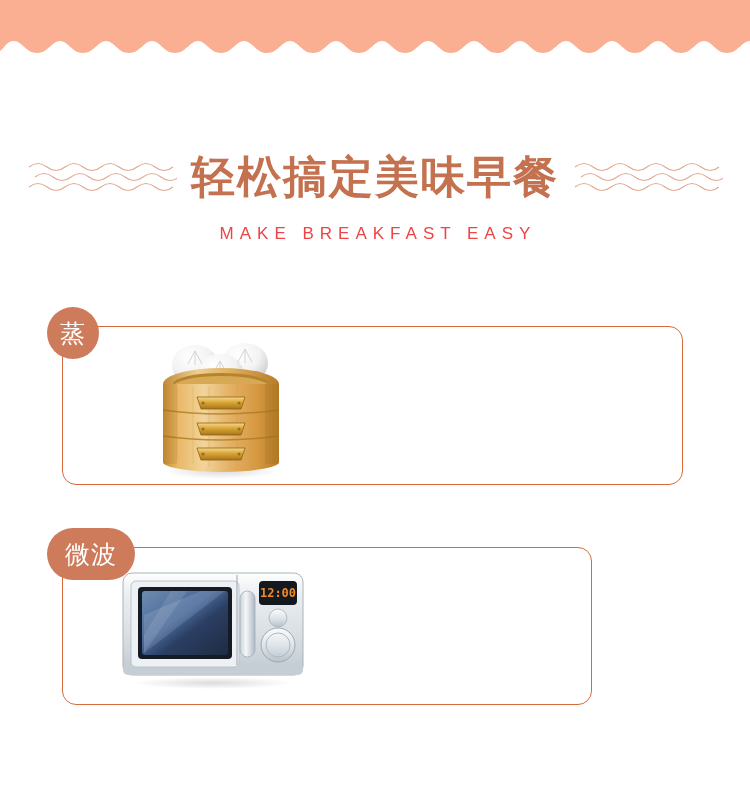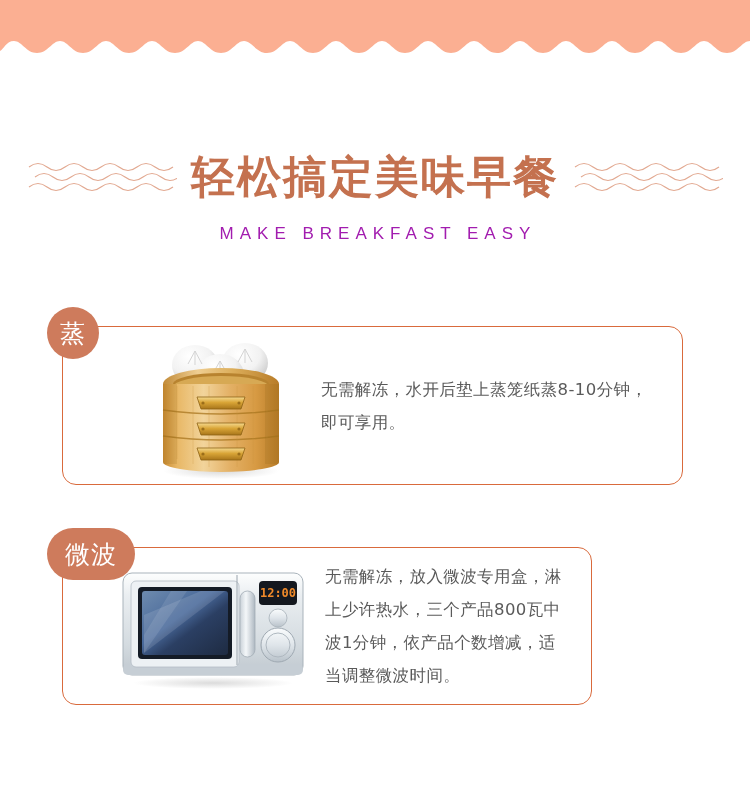--- a/index.html
+++ b/index.html
@@ -78,21 +78,21 @@
     color: var(--terracotta);
     letter-spacing: 2px;
     line-height: 1;
     white-space: nowrap;
   }
   .sub-title {
     margin-top: 16px;
     font-family: "Liberation Sans", sans-serif;
     font-size: 17px;
     font-weight: 400;
-    color: #a21caf;
+    color: #ef4444;
     letter-spacing: 6px;
     text-indent: 6px;
   }
 
   
   .card {
     position: absolute;
     box-sizing: border-box;
     border: 1px solid var(--cardline);
     border-radius: 14px;
@@ -319,21 +319,20 @@
             <circle cx="62" cy="123" r="1.6"></circle>
               <circle cx="98" cy="123" r="1.6"></circle>
           </g>
         </g>
 
         <rect x="22" y="53" width="14" height="80" fill="#8E6214" opacity=".16"></rect>
         <rect x="124" y="53" width="14" height="80" fill="#8E6214" opacity=".18"></rect>
       </svg>
     </div>
 
-    <div class="card-text">无需解冻，水开后垫上蒸笼纸蒸8-10分钟，即可享用。</div>
   </div>
 </div>
 
 <div class="card" id="card-micro">
   <div class="card-inner">
 
     <div class="badge" id="badge-micro">
       <span>微波</span>
     </div>
 
@@ -388,15 +387,14 @@
         <rect x="146" y="20" width="38" height="24" rx="4" fill="#14181F"></rect>
         <text x="165" y="36" text-anchor="middle" font-family="'DejaVu Sans Mono','Liberation Mono',monospace" font-size="12" font-weight="bold" fill="#F08A2A">12:00</text>
 
         <circle cx="165" cy="57" r="9" fill="url(#knobG)" stroke="#A7B1B9" stroke-width="0.8"></circle>
 
         <circle cx="165" cy="84" r="17" fill="url(#knobG)" stroke="#9FA9B2" stroke-width="1"></circle>
         <circle cx="165" cy="84" r="12" fill="none" stroke="#AFB8C0" stroke-width="1"></circle>
       </svg>
     </div>
 
-    <div class="card-text">无需解冻，放入微波专用盒，淋上少许热水，三个产品800瓦中波1分钟，依产品个数增减，适当调整微波时间。</div>
   </div>
 </div>
 
 </body></html>

